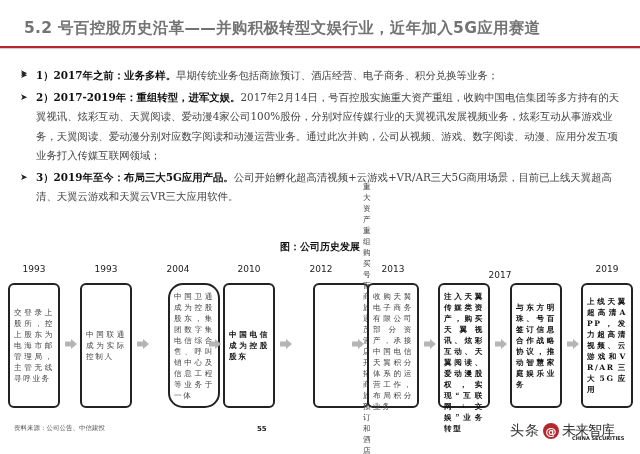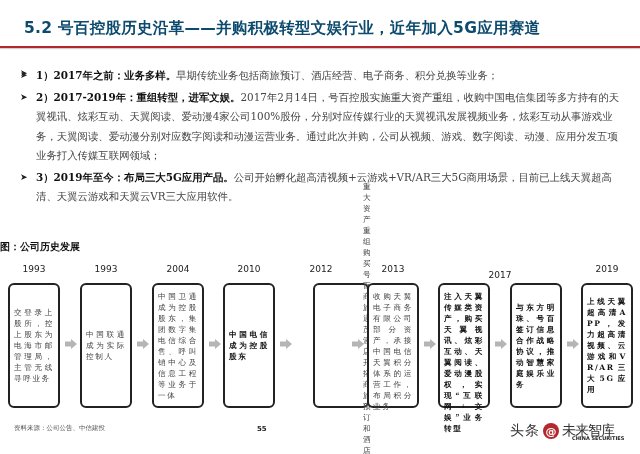--- a/index.html
+++ b/index.html
@@ -2,40 +2,40 @@
 <html><head>
 <meta charset="utf-8">
 <style>
   * { box-sizing: border-box; margin: 0; padding: 0; }
   html, body { width: 640px; height: 454px; background: #ffffff; overflow: hidden; }
   body { position: relative; font-family: "DejaVu Serif", "Liberation Serif", serif; color: #1a1a1a; }
 
   .title {
     position: absolute; left: 24px; top: 18px;
     font-family: "DejaVu Sans", "Liberation Sans", sans-serif;
-    font-size: 15.5px; font-weight: bold; color: #0c4a6e; letter-spacing: 0.3px;
+    font-size: 15.5px; font-weight: bold; color: #737373; letter-spacing: 0.3px;
     white-space: nowrap;
   }
   .title-rule {
     position: absolute; left: 0; top: 46px; width: 640px; height: 2px;
     background: #b3272d;
     box-shadow: 0 1px 1px rgba(150,150,150,0.5);
   }
 
   .bullets { position: absolute; left: 20px; top: 64px; width: 600px; }
   .bullet { position: relative; padding-left: 16px; font-size: 10.4px; line-height: 19.5px; color: #333; margin-bottom: 2px; }
   .bullet .arrow {
     position: absolute; left: 0; top: 0; font-size: 9px; color: #222;
     font-family: "DejaVu Sans", sans-serif;
   }
   .bullet b { color: #111; font-weight: bold; }
   .bullet .plain { color: #444; }
 
   .fig-caption {
-    position: absolute; left: 0; width: 640px; top: 240px; text-align: left;
+    position: absolute; left: 0; width: 640px; top: 240px; text-align: center;
     font-family: "DejaVu Sans", "Liberation Sans", sans-serif;
     font-size: 10px; font-weight: bold; color: #111;
   }
 
   .year {
     position: absolute; top: 264px; font-size: 9px; color: #222;
     font-family: "DejaVu Sans", "Liberation Sans", sans-serif;
     text-align: center; width: 50px;
   }
   .box {
@@ -110,21 +110,21 @@
     <div class="year" style="left: 296px;">2012</div>
     <div class="year" style="left: 368px;">2013</div>
     <div class="year" style="left: 475px; margin-top: 6px;">2017</div>
     <div class="year" style="left: 582px;">2019</div>
     <div class="box" style="left: 8px; border-color: rgb(34, 34, 34);">
       <div class="txt">交登录上股所，控上股东为电海市邮管理局，主管无线寻呼业务</div>
     </div>
     <div class="box" style="left: 80px; border-color: rgb(34, 34, 34);">
       <div class="txt">中国联通成为实际控制人</div>
     </div>
-    <div class="box top" style="left: 152px; border-color: rgb(34, 34, 34);">
+    <div class="box top" style="left: 168px; border-color: rgb(34, 34, 34); border-radius: 15px;">
       <div class="txt">中国卫通成为控股股东，集团数字集电信综合售、呼叫销中心及信息工程等业务于一体</div>
     </div>
     <div class="box bold" style="left: 223px; border-color: rgb(34, 34, 34);">
       <div class="txt">中国电信成为控股股东</div>
     </div>
     <div class="box" style="left: 313px; border-color: rgb(34, 34, 34); padding-left: 48px;">
       <div class="txt">重大资产重组购买号百商旅、通茂酒店、开拓商旅预订和酒店经营等业务</div>
     </div>
     <div class="box top" style="left: 367px; border-color: rgb(34, 34, 34);">
       <div class="txt">收购天翼电子商务有限公司部分资产，承接中国电信天翼积分体系的运营工作，布局积分业务</div>

